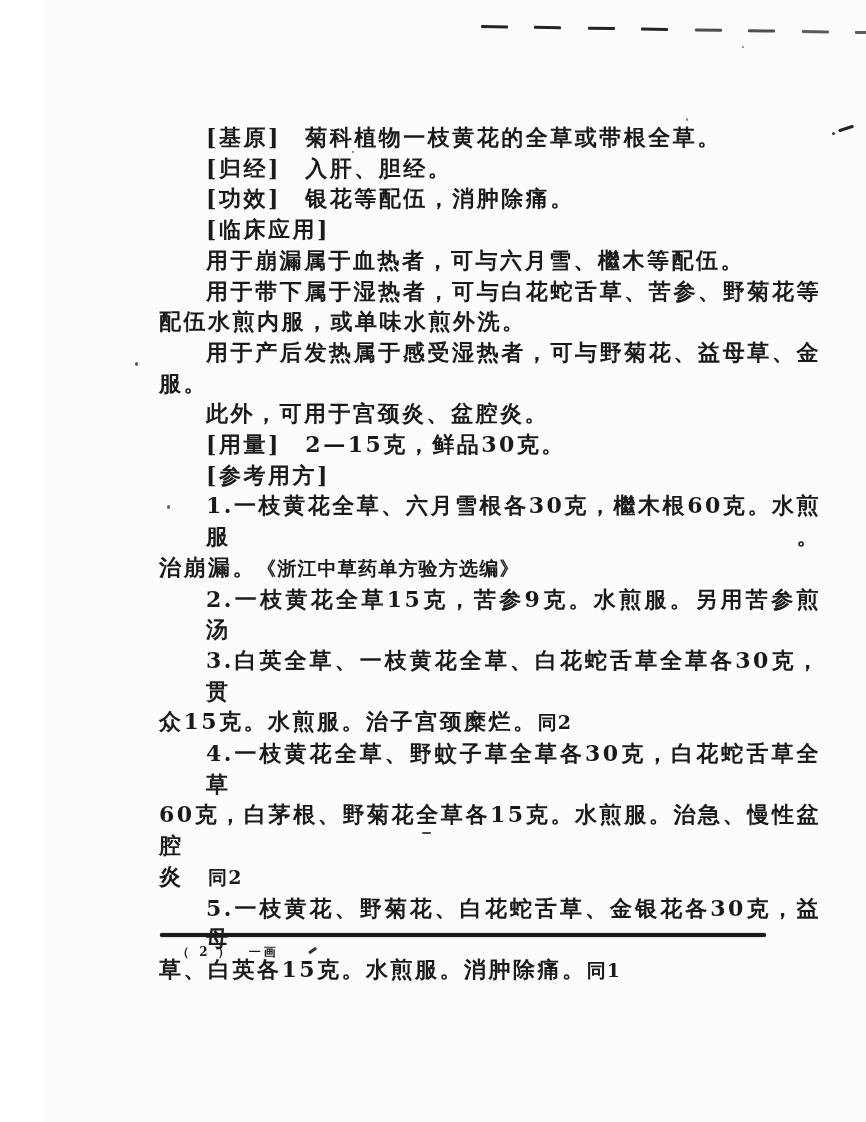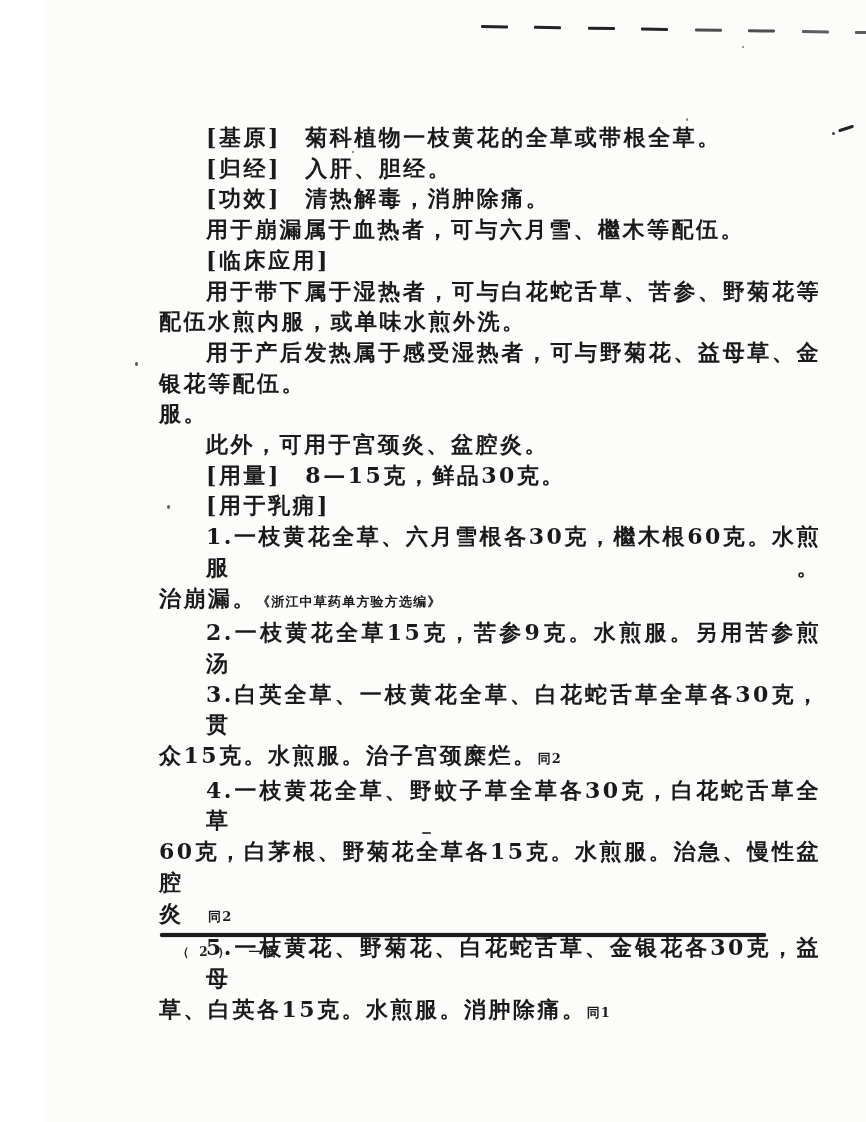--- a/index.html
+++ b/index.html
@@ -23,21 +23,21 @@
   .top-dashes .dash:nth-child(n+7) { background:#5d5d5d; }
 
   
   .text-block {
     position:absolute; left:115px; top:122px; width:662px;
     font-size:22px; letter-spacing:2.5px; line-height:30.7px;
   }
   .line { min-height:30.7px; }
   .line.ind { padding-left:47px; }
   .line.just { text-align:justify; text-align-last:justify; }
-  .seg.small { font-size:13px; letter-spacing:1.2px; }
+  .seg.small { font-size:19px; letter-spacing:1.2px; }
 
   
   .footer-rule {
     position:absolute; left:116px; top:933px; width:606px; height:4px;
     background:#1c1c1c; border-radius:2px;
     box-shadow:0 0 1px #1c1c1c;
   }
   .footer {
     position:absolute; left:133px; top:944px;
     font-size:12px; letter-spacing:3px; white-space:nowrap;
@@ -82,31 +82,30 @@
   <div class="speck s5"></div>
   <div class="speck s6"></div>
   <div class="speck s7"></div>
   <div class="speck s8"></div>
   <div class="speck s9"></div>
   <div class="speck s10"></div>
 
   <div class="text-block" id="text-block">
       <div class="line ind"><span class="seg">[基原]　菊科植物一枝黄花的全草或带根全草。</span></div>
       <div class="line ind"><span class="seg">[归经]　入肝、胆经。</span></div>
-      <div class="line ind"><span class="seg">[功效]　清热解毒，消肿除痛。</span></div>
+      <div class="line ind"><span class="seg">[功效]　银花等配伍，消肿除痛。</span></div>
+      <div class="line ind"><span class="seg">[临床应用]</span></div>
       <div class="line ind"><span class="seg">用于崩漏属于血热者，可与六月雪、檵木等配伍。</span></div>
-      <div class="line ind"><span class="seg">[临床应用]</span></div>
       <div class="line ind just"><span class="seg">用于带下属于湿热者，可与白花蛇舌草、苦参、野菊花等</span></div>
       <div class="line"><span class="seg">配伍水煎内服，或单味水煎外洗。</span></div>
       <div class="line ind just"><span class="seg">用于产后发热属于感受湿热者，可与野菊花、益母草、金</span></div>
-      <div class="line"><span class="seg">银花等配伍。</span></div>
       <div class="line"><span class="seg">服。</span></div>
       <div class="line ind"><span class="seg">此外，可用于宫颈炎、盆腔炎。</span></div>
-      <div class="line ind"><span class="seg">[用量]　8—15克，鲜品30克。</span></div>
-      <div class="line ind"><span class="seg">[用于乳痈]</span></div>
+      <div class="line ind"><span class="seg">[用量]　2—15克，鲜品30克。</span></div>
+      <div class="line ind"><span class="seg">[参考用方]</span></div>
       <div class="line ind just"><span class="seg">1.一枝黄花全草、六月雪根各30克，檵木根60克。水煎服。</span></div>
       <div class="line"><span class="seg">治崩漏。</span><span class="seg small">《浙江中草药单方验方选编》</span></div>
       <div class="line ind just"><span class="seg">2.一枝黄花全草15克，苦参9克。水煎服。另用苦参煎汤</span></div>
       <div class="line ind just"><span class="seg">3.白英全草、一枝黄花全草、白花蛇舌草全草各30克，贯</span></div>
       <div class="line"><span class="seg">众15克。水煎服。治子宫颈糜烂。</span><span class="seg small">同2</span></div>
       <div class="line ind just"><span class="seg">4.一枝黄花全草、野蚊子草全草各30克，白花蛇舌草全草</span></div>
       <div class="line just"><span class="seg">60克，白茅根、野菊花全草各15克。水煎服。治急、慢性盆腔</span></div>
       <div class="line"><span class="seg">炎　</span><span class="seg small">同2</span></div>
       <div class="line ind just"><span class="seg">5.一枝黄花、野菊花、白花蛇舌草、金银花各30克，益母</span></div>
       <div class="line"><span class="seg">草、白英各15克。水煎服。消肿除痛。</span><span class="seg small">同1</span></div>

